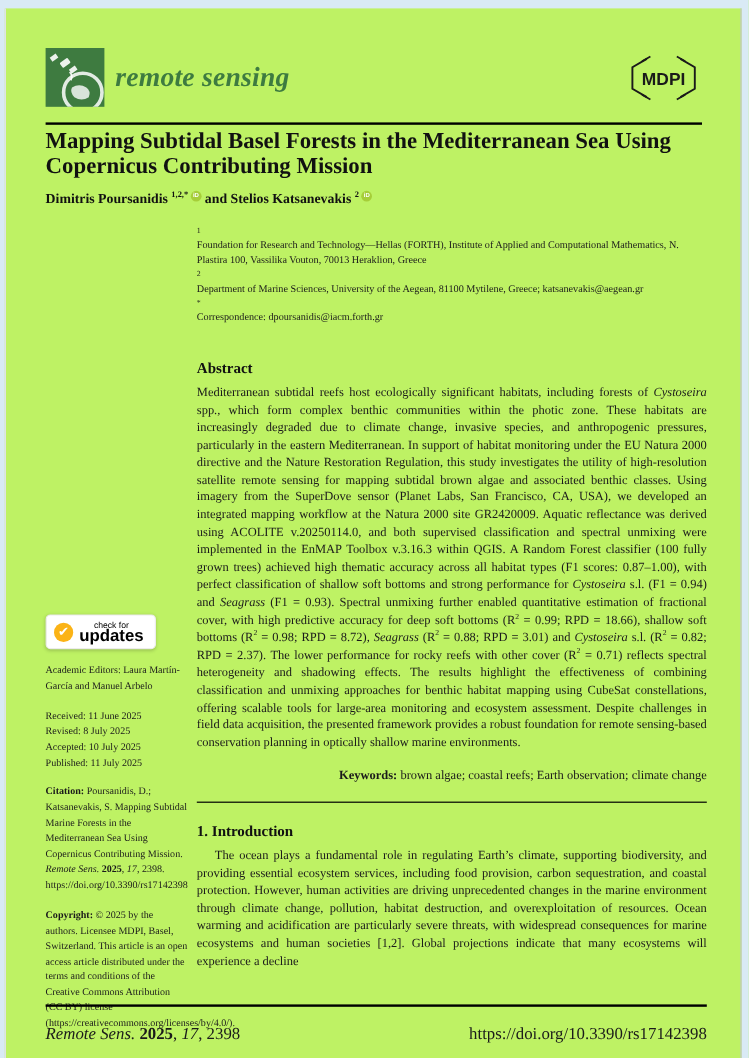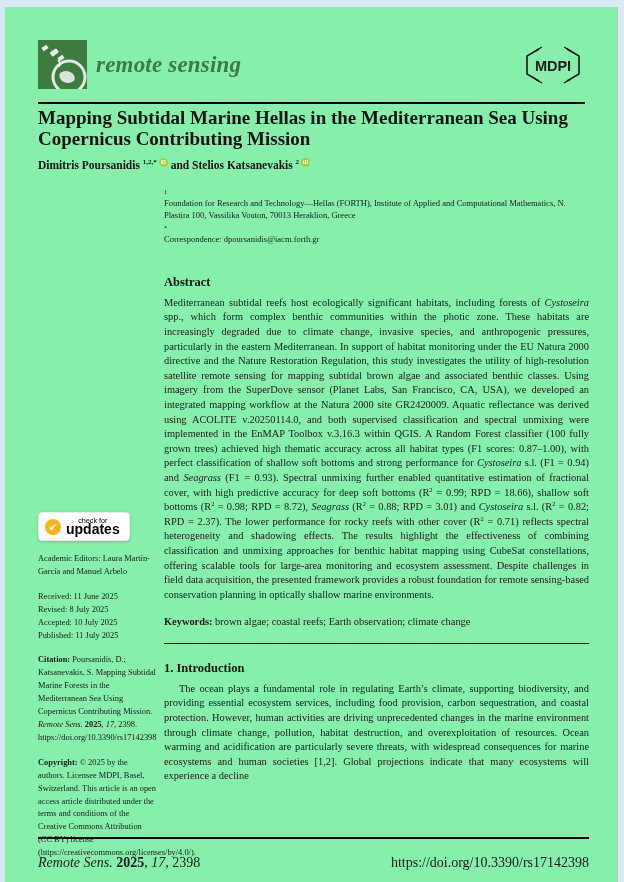--- a/index.html
+++ b/index.html
@@ -5,21 +5,21 @@
   html,body{margin:0;padding:0;}
   body{
     width:624px;height:882px;overflow:hidden;position:relative;
     background:#d9eaf5;
     font-family:"Liberation Serif",serif;
     color:#1a1a1a;
     -webkit-font-smoothing:antialiased;
   }
   .page{
     position:absolute;left:4px;top:7px;width:614px;height:875px;
-    background:#86efac;
+    background:#bef264;
     border-left:1px solid #dfe2e4;
     border-right:1px solid #c2c6c9;
     box-sizing:border-box;
   }
   
   .header{
     display:flex;align-items:center;justify-content:space-between;
     margin:33px 32px 0 33px;height:49px;
   }
   .logo-group{display:flex;align-items:center;}
@@ -48,21 +48,21 @@
   .affil-row{display:flex;font-size:8.5px;line-height:11.8px;color:#1a1a1a;flex-direction:column;}
   .affil-marker{width:15px;flex:0 0 auto;font-size:6.5px;vertical-align:super;padding-top:0.5px;}
   .affil-text{flex:1;}
   
   .main-col{margin-left:159px;margin-right:28px;}
   .abstract-heading{margin-top:29px;font-size:12.5px;font-weight:bold;color:#111;}
   .body-par{
     margin-top:6px;font-size:10.4px;line-height:14.6px;text-align:justify;color:#1a1a1a;
   }
   .body-par sup{font-size:0.62em;line-height:0;}
-  .keywords{margin-top:13px;font-size:10.4px;line-height:14.6px;text-align:left;}
+  .keywords{margin-top:13px;font-size:10.4px;line-height:14.6px;text-align:right;}
   .kw-sep{border:none;border-top:1.2px solid #000;margin:13px 0 0 0;}
   .section-heading{margin-top:17px;font-size:12.5px;font-weight:bold;color:#111;}
   .indent-first{text-indent:15px;}
   
   .sidebar{
     position:absolute;left:33px;top:505px;width:118px;
     font-size:8.4px;line-height:12.9px;color:#1a1a1a;
   }
   .check-badge{
     display:inline-flex;align-items:center;gap:5px;
@@ -112,31 +112,35 @@
     <svg class="mdpi-logo" viewBox="0 0 64 40">
       <path d="M18 4 L6 11 L6 29 L18 36" fill="none" stroke="#1a1a1a" stroke-width="1.6"></path>
       <path d="M46 4 L58 11 L58 29 L46 36" fill="none" stroke="#1a1a1a" stroke-width="1.6"></path>
       <path d="M21 2 L14 6 M21 38 L14 34 M43 2 L50 6 M43 38 L50 34" fill="none" stroke="#1a1a1a" stroke-width="1.4"></path>
       <text x="32" y="25.5" text-anchor="middle" font-family="Liberation Sans, sans-serif" font-size="14.5" font-weight="bold" fill="#1a1a1a">MDPI</text>
     </svg>
   </div>
 
   <div class="rule"></div>
 
-  <h1 class="title">Mapping Subtidal Marine Hellas in the Mediterranean Sea Using Copernicus Contributing Mission</h1>
+  <h1 class="title">Mapping Subtidal Basel Forests in the Mediterranean Sea Using Copernicus Contributing Mission</h1>
 
   <div class="authors">
     <span><span>Dimitris Poursanidis </span><sup>1,2,*</sup></span><span class="orcid">iD</span>
     <span><span> and Stelios Katsanevakis </span><sup>2</sup></span><span class="orcid">iD</span>
   </div>
 
   <div class="affiliations">
     <div class="affil-row">
       <span class="affil-marker">1</span>
       <span class="affil-text">Foundation for Research and Technology—Hellas (FORTH), Institute of Applied and Computational Mathematics, N. Plastira 100, Vassilika Vouton, 70013 Heraklion, Greece</span>
+    </div>
+    <div class="affil-row">
+      <span class="affil-marker">2</span>
+      <span class="affil-text">Department of Marine Sciences, University of the Aegean, 81100 Mytilene, Greece; katsanevakis@aegean.gr</span>
     </div>
     <div class="affil-row">
       <span class="affil-marker">*</span>
       <span class="affil-text">Correspondence: dpoursanidis@iacm.forth.gr</span>
     </div>
   </div>
 
   <div class="main-col">
     <div class="abstract-heading">Abstract</div>
     <p class="body-par"><span>Mediterranean subtidal reefs host ecologically significant habitats, including forests of </span><span style="font-style: italic;">Cystoseira</span><span> spp., which form complex benthic communities within the photic zone. These habitats are increasingly degraded due to climate change, invasive species, and anthropogenic pressures, particularly in the eastern Mediterranean. In support of habitat monitoring under the EU Natura 2000 directive and the Nature Restoration Regulation, this study investigates the utility of high-resolution satellite remote sensing for mapping subtidal brown algae and associated benthic classes. Using imagery from the SuperDove sensor (Planet Labs, San Francisco, CA, USA), we developed an integrated mapping workflow at the Natura 2000 site GR2420009. Aquatic reflectance was derived using ACOLITE v.20250114.0, and both supervised classification and spectral unmixing were implemented in the EnMAP Toolbox v.3.16.3 within QGIS. A Random Forest classifier (100 fully grown trees) achieved high thematic accuracy across all habitat types (F1 scores: 0.87–1.00), with perfect classification of shallow soft bottoms and strong performance for </span><span style="font-style: italic;">Cystoseira</span><span> s.l. (F1 = 0.94) and </span><span style="font-style: italic;">Seagrass</span><span> (F1 = 0.93). Spectral unmixing further enabled quantitative estimation of fractional cover, with high predictive accuracy for deep soft bottoms (R</span><sup>2</sup><span> = 0.99; RPD = 18.66), shallow soft bottoms (R</span><sup>2</sup><span> = 0.98; RPD = 8.72), </span><span style="font-style: italic;">Seagrass</span><span> (R</span><sup>2</sup><span> = 0.88; RPD = 3.01) and </span><span style="font-style: italic;">Cystoseira</span><span> s.l. (R</span><sup>2</sup><span> = 0.82; RPD = 2.37). The lower performance for rocky reefs with other cover (R</span><sup>2</sup><span> = 0.71) reflects spectral heterogeneity and shadowing effects. The results highlight the effectiveness of combining classification and unmixing approaches for benthic habitat mapping using CubeSat constellations, offering scalable tools for large-area monitoring and ecosystem assessment. Despite challenges in field data acquisition, the presented framework provides a robust foundation for remote sensing-based conservation planning in optically shallow marine environments.</span></p>

